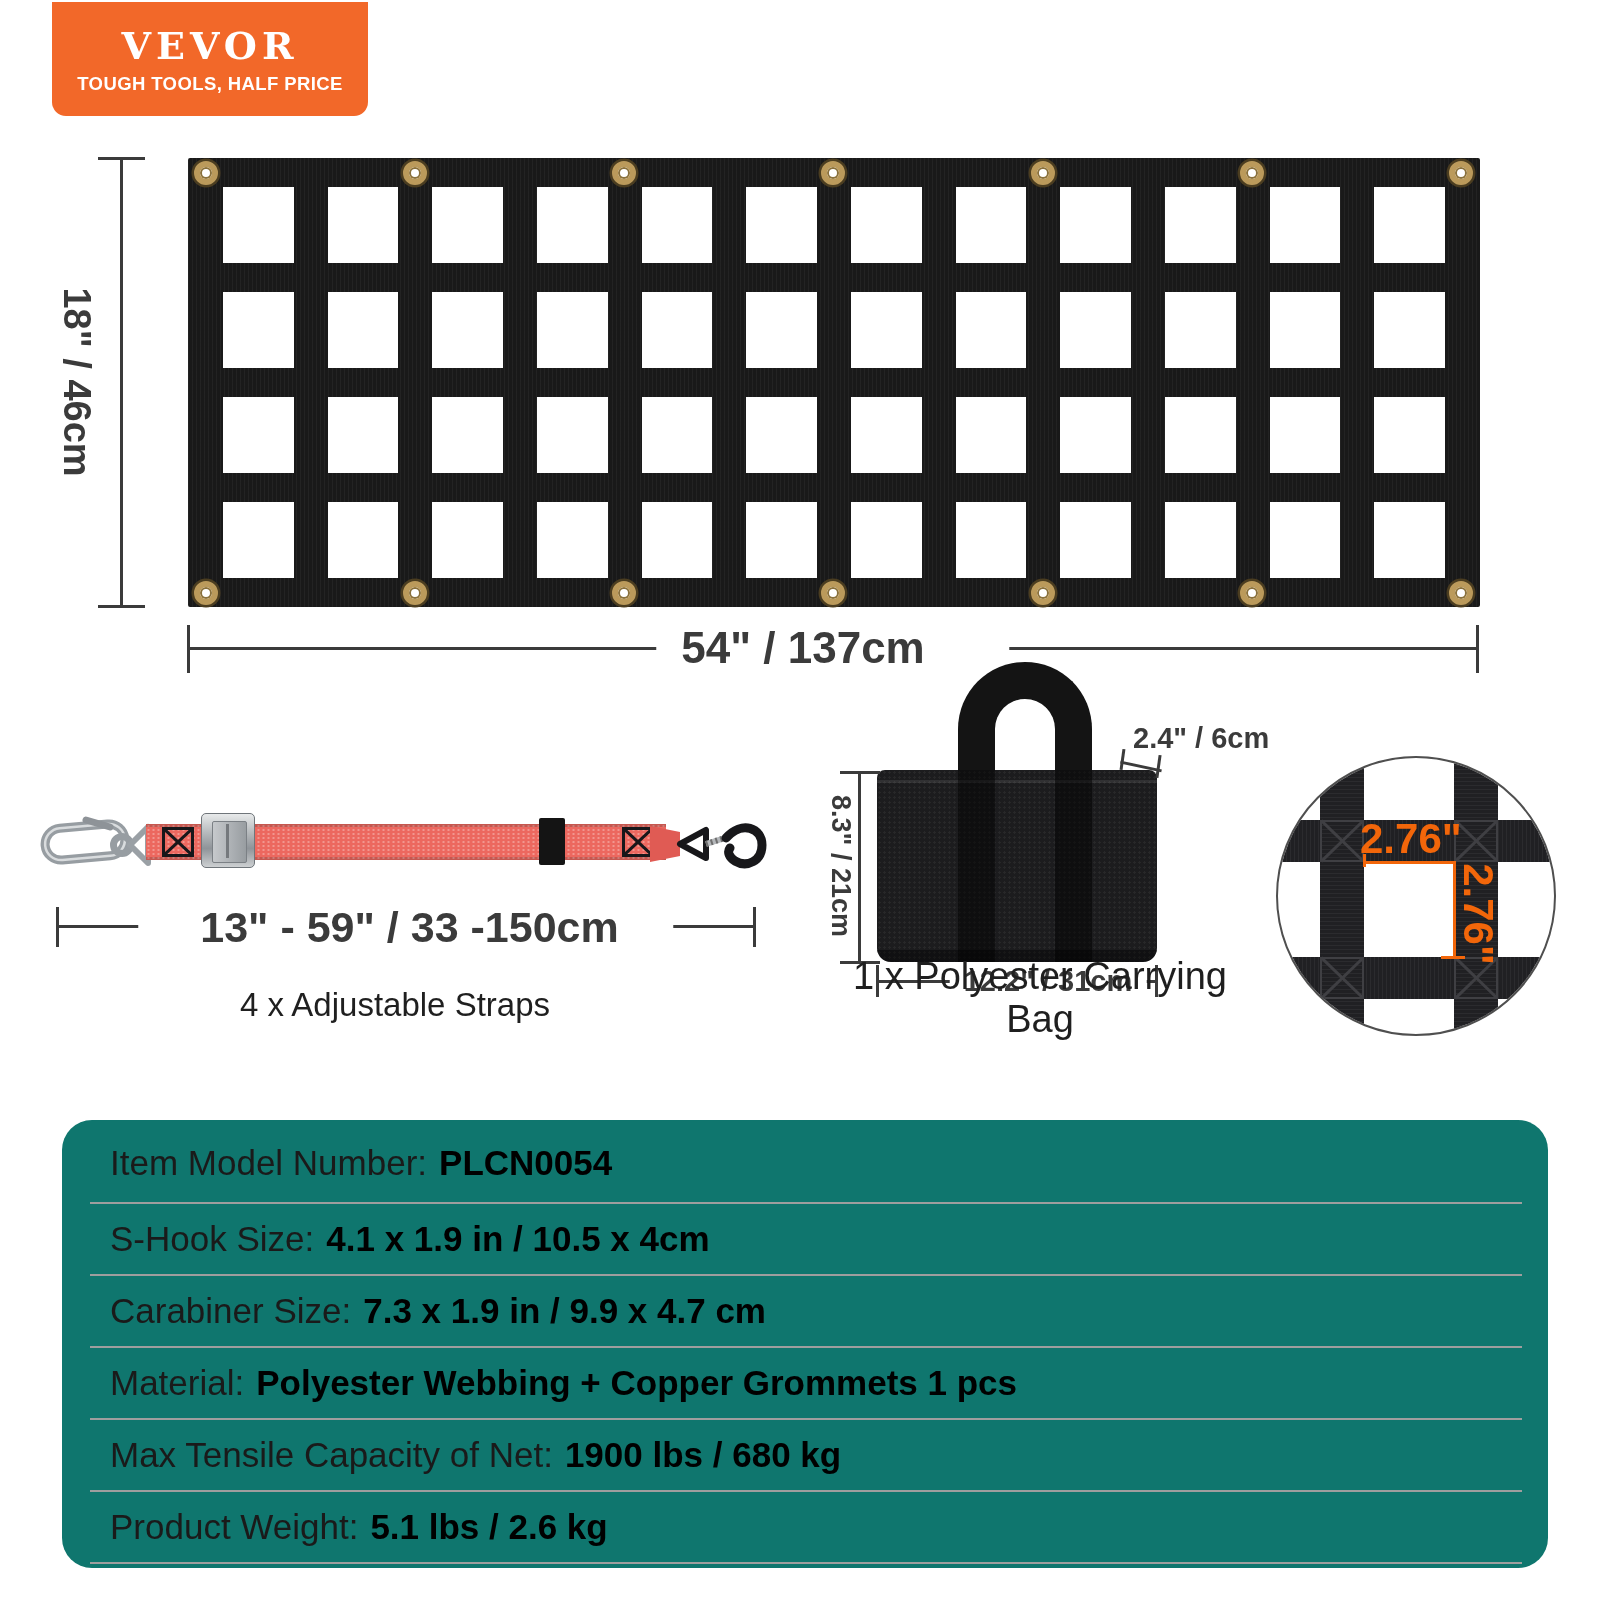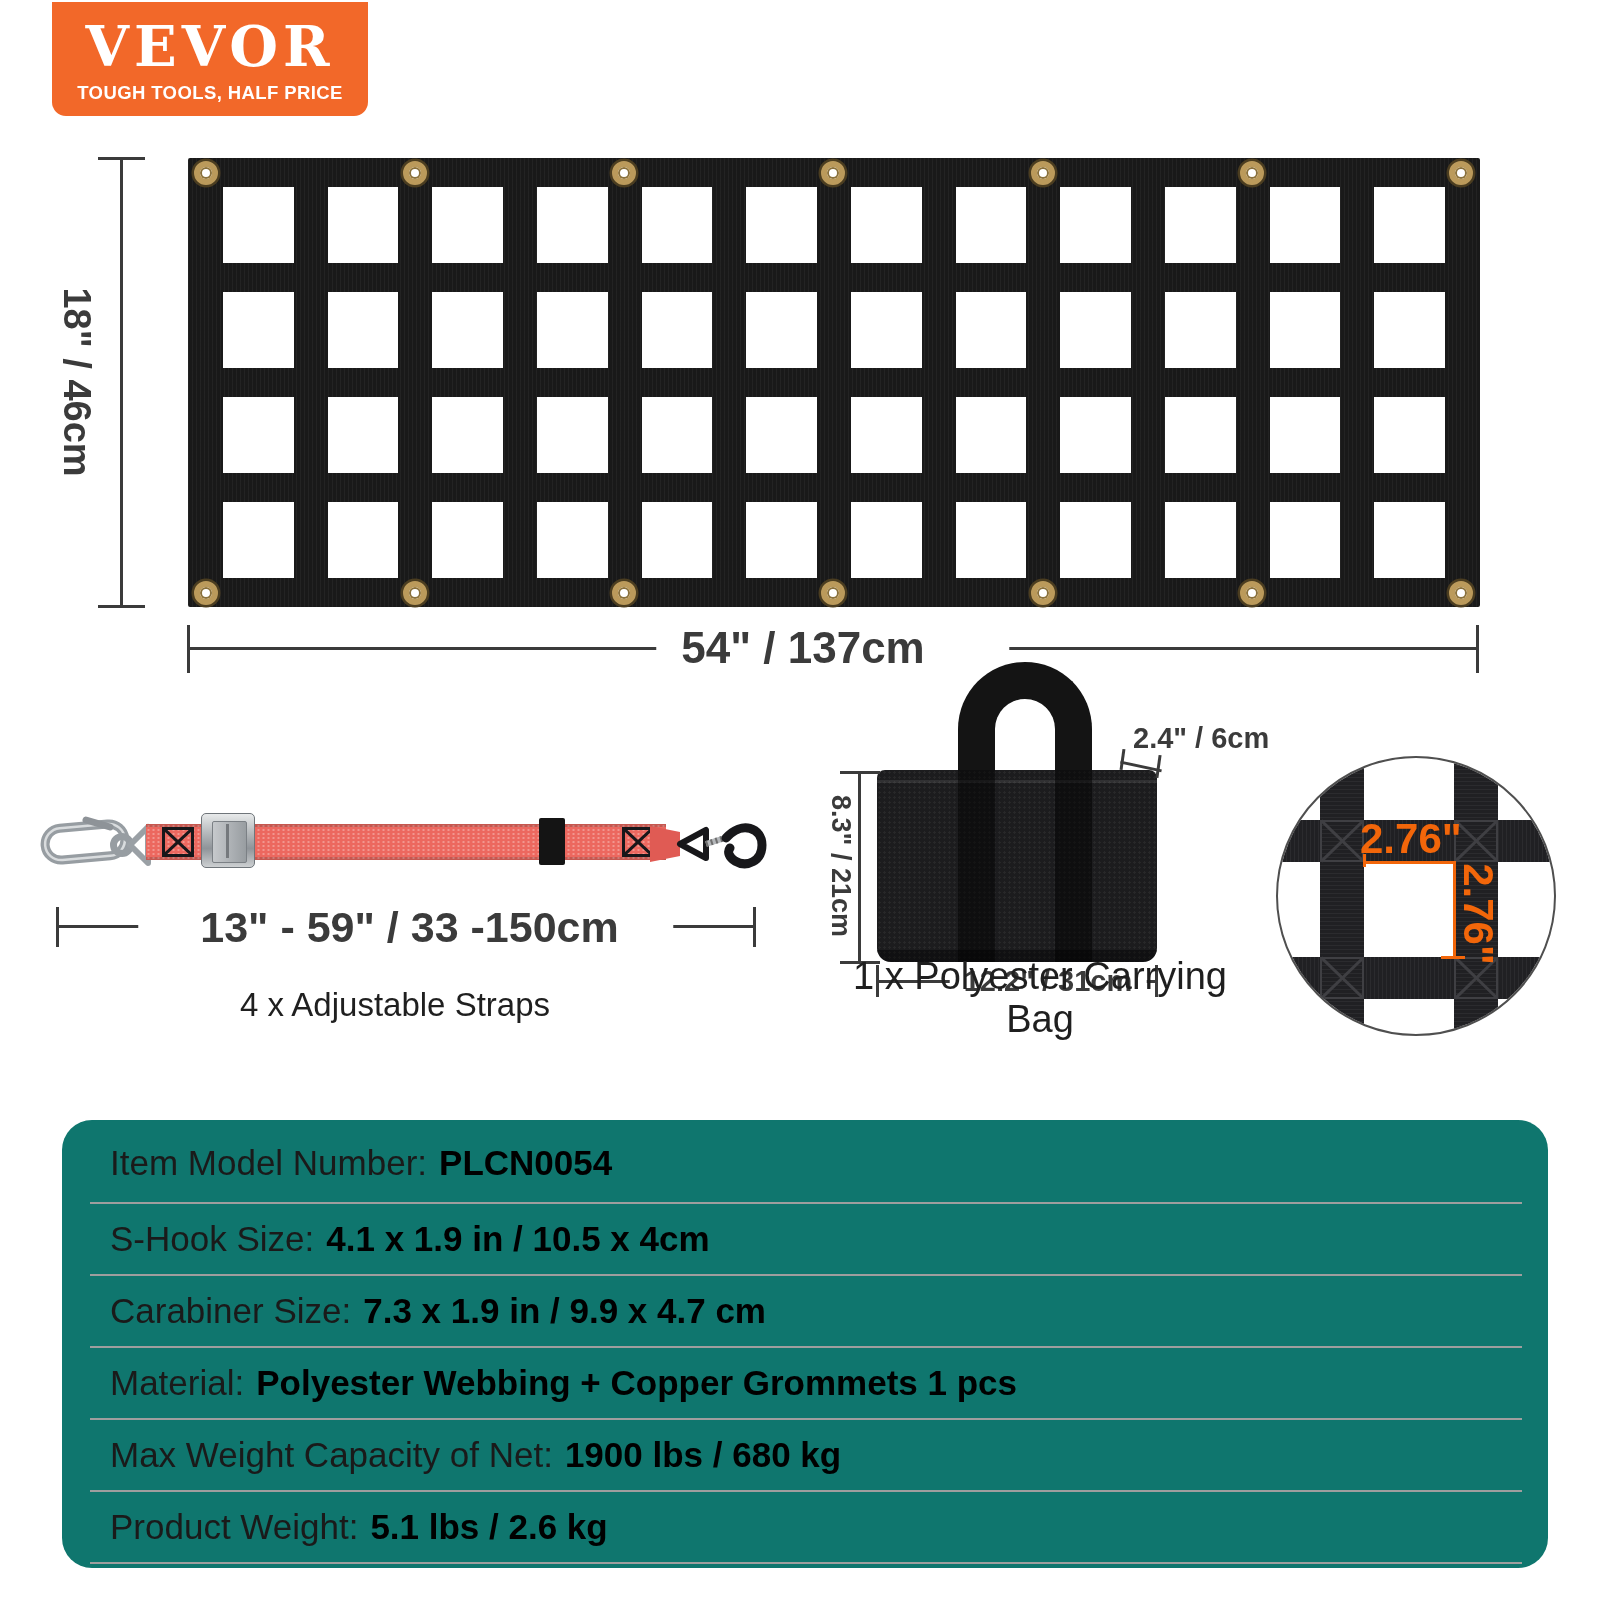--- a/index.html
+++ b/index.html
@@ -6,21 +6,21 @@
   .canvas{
     position:relative;width:1600px;height:1600px;background:#fff;overflow:hidden;
     font-family:"Liberation Sans",sans-serif;color:#1a1a1a;
   }
   .abs{position:absolute;}
 
   
   .logo{left:52px;top:2px;width:316px;height:114px;background:#F26829;
         border-radius:0 0 14px 14px;display:flex;flex-direction:column;
         align-items:center;justify-content:center;}
-  .logo-word{font-family:"DejaVu Serif",serif;font-weight:bold;font-size:56px;
+  .logo-word{font-family:"DejaVu Serif",serif;font-weight:bold;font-size:38px;
              letter-spacing:5px;color:#fff;line-height:1;margin-top:4px;}
   .logo-tag{font-size:18.5px;font-weight:bold;letter-spacing:0.4px;color:#fff;margin-top:8px;}
 
   
   .net-grid{left:188px;top:158px;width:1292px;height:449px;background:#191919;
             display:grid;grid-template-columns:repeat(12,1fr);grid-template-rows:repeat(4,1fr);
             gap:29px 34px;padding:29px 35px;box-sizing:border-box;border-radius:2px;
             background-image:repeating-linear-gradient(90deg,rgba(255,255,255,0.045) 0 1px,transparent 1px 4px);}
   .net-cell{background:#fff;}
   .grommet{position:absolute;width:24px;height:24px;border-radius:50%;background:#fff;
@@ -284,21 +284,21 @@
     </div>
     <div class="spec-row">
       <span class="spec-label">Carabiner Size:</span>
       <span class="spec-value">7.3 x 1.9 in / 9.9 x 4.7 cm</span>
     </div>
     <div class="spec-row">
       <span class="spec-label">Material:</span>
       <span class="spec-value">Polyester Webbing + Copper Grommets 1 pcs</span>
     </div>
     <div class="spec-row">
-      <span class="spec-label">Max Weight Capacity of Net:</span>
+      <span class="spec-label">Max Tensile Capacity of Net:</span>
       <span class="spec-value">1900 lbs / 680 kg</span>
     </div>
     <div class="spec-row">
       <span class="spec-label">Product Weight:</span>
       <span class="spec-value">5.1 lbs / 2.6 kg</span>
     </div>
   </div>
 
 </div>
 

